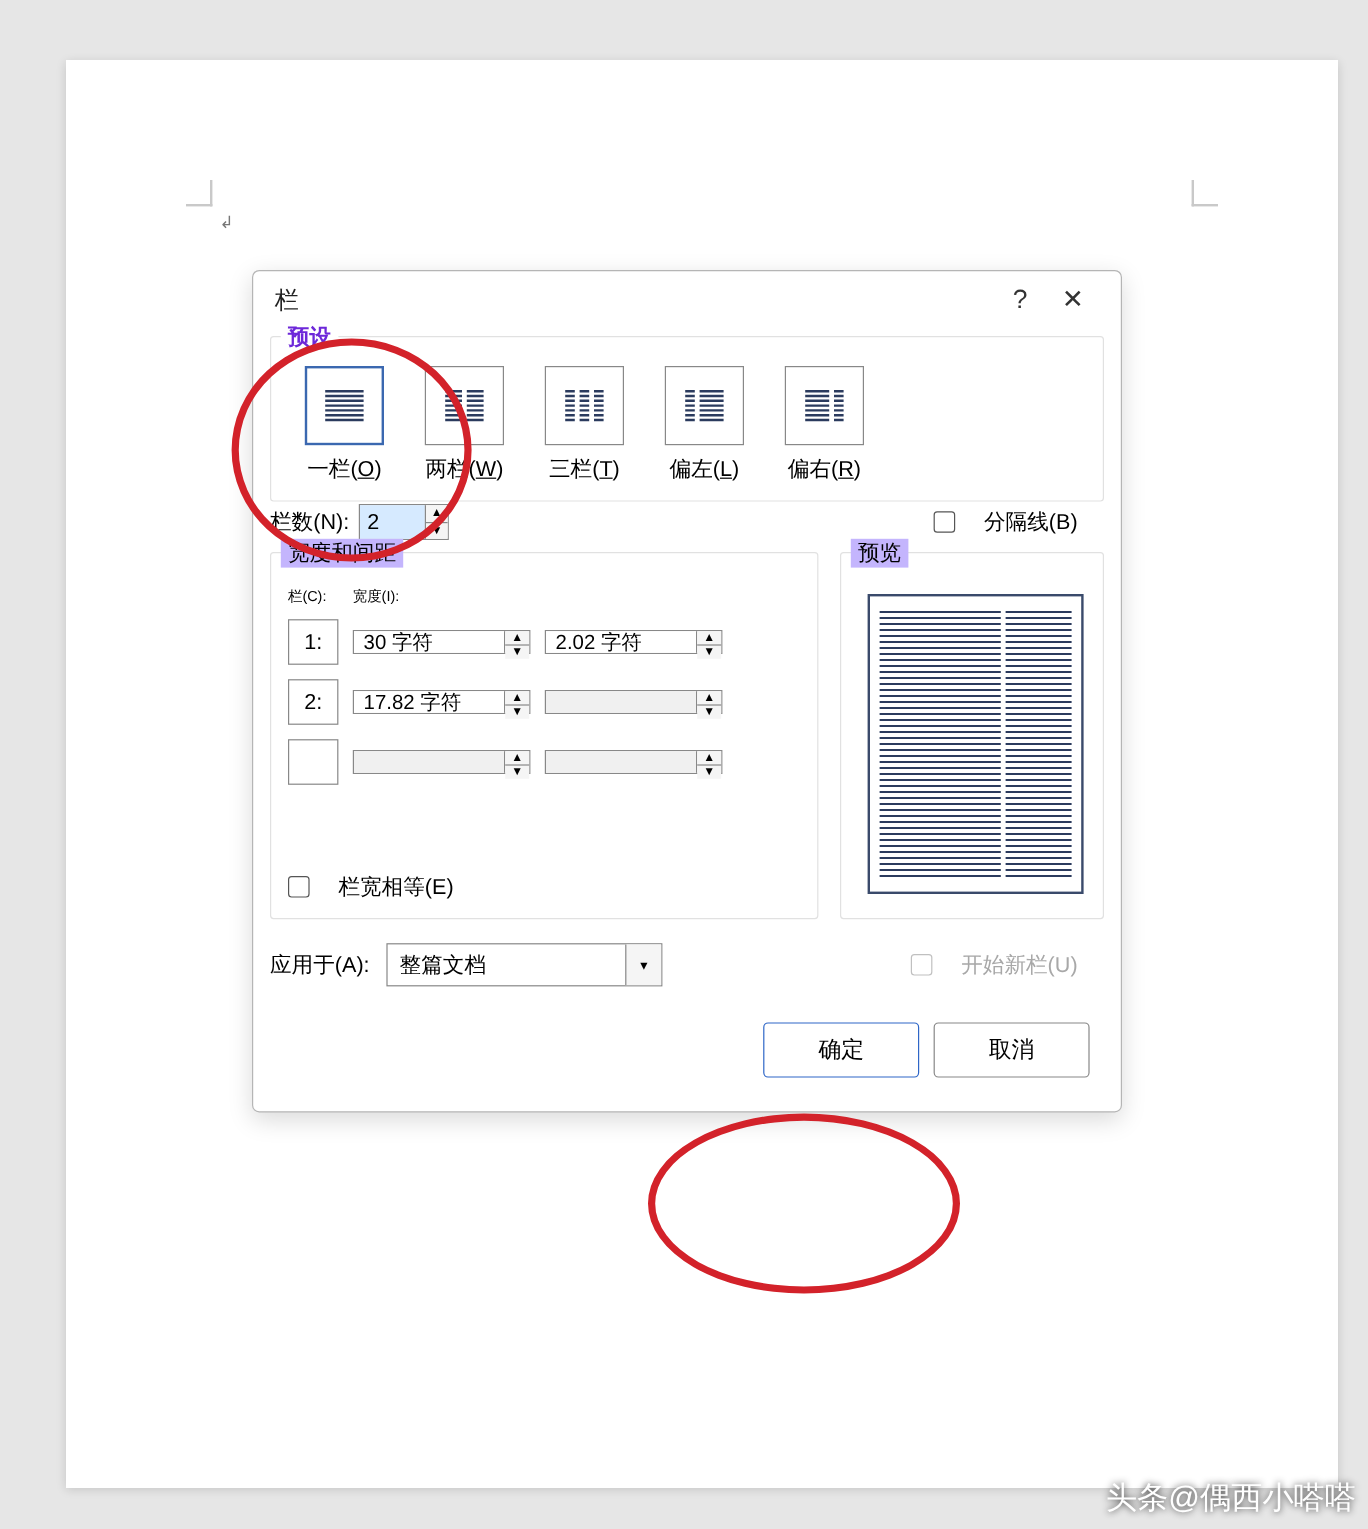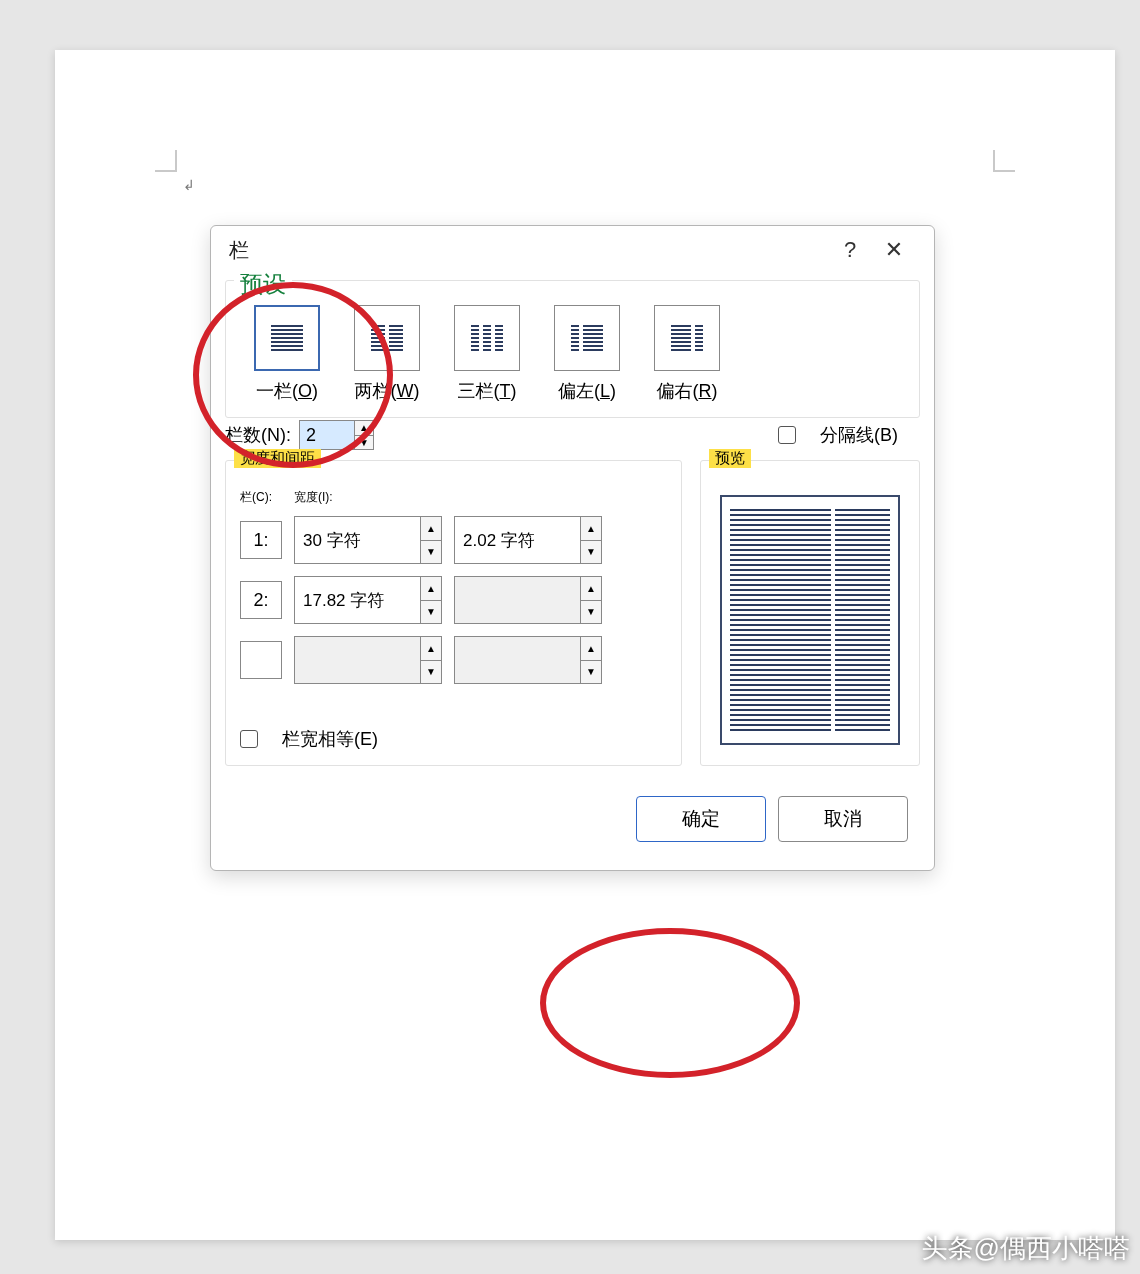--- a/index.html
+++ b/index.html
@@ -10,21 +10,21 @@
 .corner-tr { position:absolute; right:100px; top:100px; width:22px; height:22px; border-right:2px solid #c9c9c9; border-top:2px solid #c9c9c9; transform:scaleY(-1) scaleX(-1); }
 .caret { position:absolute; left:128px; top:127px; font-size:14px; color:#777; }
 
 .dialog { position:absolute; left:210px; top:225px; width:725px; background:#fff; border:1px solid #b5b5b5; border-radius:6px; box-shadow:0 6px 20px rgba(0,0,0,.15); padding-bottom:28px;}
 .titlebar { height:48px; display:flex; align-items:center; padding:0 18px; }
 .titlebar-title { font-size:20px; color:#222; flex:1;}
 .titlebar-help { width:44px; text-align:center; font-size:22px; color:#333; cursor:pointer; }
 .titlebar-close { width:44px; text-align:center; font-size:22px; color:#333; cursor:pointer; }
 
 .gb { margin:6px 14px 0; border:1px solid #e1e1e1; border-radius:3px; position:relative; padding:18px 10px 14px;}
-.gb-title { position:absolute; top:-12px; left:8px; background:#fff; padding:0 6px; font-size:23px; color:#15803d; }
+.gb-title { position:absolute; top:-12px; left:8px; background:#fff; padding:0 6px; font-size:18px; color:#6d28d9;font-weight:bold; }
 
 .presets-row { display:flex; gap:34px; justify-content:flex-start; padding:6px 18px 0; }
 .preset { display:flex; flex-direction:column; align-items:center; cursor:pointer;}
 .preset-icon { width:66px; height:66px; border:1px solid #888; display:flex; align-items:center; justify-content:center; }
 .preset-icon svg { display:block; }
 .preset.selected .preset-icon { border:2px solid #3b68b0; }
 .preset-label { margin-top:8px; font-size:18px;}
 .preset .u { text-decoration:underline; }
 
 .row-after-presets { display:flex; align-items:center; margin:2px 14px 0; font-size:18px;}
@@ -33,34 +33,34 @@
 .spinner .btns { display:flex; flex-direction:column; border-left:1px solid #888;}
 .spinner .btns div { width:18px; flex:1; display:flex; align-items:center; justify-content:center; font-size:10px; background:#f5f5f5; cursor:pointer;}
 .spinner .btns div+div { border-top:1px solid #888; }
 .chk { display:inline-flex; align-items:center; gap:24px; font-size:18px; margin-left:auto; margin-right:22px;}
 .chk .box { width:18px; height:18px; border:1.5px solid #555; border-radius:3px;}
 .chk.disabled { color:#a8a8a8;}
 .chk.disabled .box{ border-color:#c0c0c0;}
 
 .mid-wrap { display:flex; margin:10px 14px 0; gap:18px;}
 .gb2 { flex:1; border:1px solid #e1e1e1; border-radius:3px; position:relative; padding:28px 14px 52px;}
-.gb2-title { position:absolute; top:-12px; left:8px; background:#fde047; padding:0 6px; font-size:15px;}
+.gb2-title { position:absolute; top:-12px; left:8px; background:#c4b5fd; padding:0 6px; font-size:18px;}
 .hdrrow { display:flex; font-size:12px; gap:12px; margin-bottom:10px;}
 .hdrrow .h1{ width:42px;} .hdrrow .h2{ width:148px;} .hdrrow .h3{ width:148px;}
 .dr { display:flex; gap:12px; margin-bottom:12px; align-items:center;}
 .cellbox{ width:42px; height:38px; border:1px solid #888; display:flex; align-items:center; justify-content:center; font-size:18px; background:#fff;}
-.spin2 { display:inline-flex; align-items:stretch; height:48px; width:148px; border:1px solid #888;}
+.spin2 { display:inline-flex; align-items:stretch; height:20px; width:148px; border:1px solid #888;}
 .spin2 input{ flex:1; border:none; padding:0 8px; font-size:17px; min-width:0;}
 .spin2.dis input{ background:#f0f0f0;}
 .spin2 .btns{ display:flex; flex-direction:column; border-left:1px solid #888;}
 .spin2 .btns div{ width:20px; flex:1; display:flex; align-items:center; justify-content:center; font-size:10px; background:#f5f5f5; cursor:pointer;}
 .spin2 .btns div+div{ border-top:1px solid #888;}
 .eqchk { position:absolute; bottom:14px; left:14px;}
 
-.preview-col { width:220px; border:1px solid #e1e1e1; border-radius:3px; position:relative; padding:34px 16px 20px; display:flex; justify-content:center;}
+.preview-col { width:220px; border:1px solid #e1e1e1; border-radius:3px; position:relative; padding:34px 16px 20px; display:flex; justify-content:flex-end;}
 .preview-col .gb2-title{ top:-12px; left:8px;}
 .preview-frame{ width:180px; height:250px; border:2px solid #3a4a6b; background:#fff; padding:12px 8px; display:flex; gap:4px;}
 .preview-frame .col{ flex:1; background:repeating-linear-gradient(to bottom,#2b3b5e 0,#2b3b5e 2px,transparent 2px,transparent 5px);}
 .preview-frame .col.narrow{ flex:.55;}
 
 .apply-row{ display:flex; align-items:center; margin:20px 14px 0; font-size:18px; gap:14px;}
 .combo{ display:inline-flex; align-items:stretch; height:36px; border:1px solid #888; width:230px;}
 .combo .val{ flex:1; padding:0 10px; display:flex; align-items:center; font-size:18px;}
 .combo .dd{ width:30px; border-left:1px solid #888; display:flex; align-items:center; justify-content:center; font-size:12px; background:#f5f5f5; cursor:pointer;}
 
@@ -314,20 +314,31 @@
 
     <div class="preview-col">
       <div class="gb2-title">预览</div>
       <div class="preview-frame">
         <div class="col"></div>
           <div class="col narrow"></div>
       </div>
     </div>
   </div>
 
+  <div class="apply-row">
+    <span>应用于(A):</span>
+    <div class="combo">
+      <div class="val">整篇文档</div>
+      <div class="dd">▾</div>
+    </div>
+    <label class="chk disabled" style="margin-left:auto;margin-right:22px">
+      <span class="box"></span>
+        <span>开始新栏(U)</span>
+    </label>
+  </div>
 
   <div class="btn-row">
     <div class="btn primary">确定</div>
     <div class="btn">取消</div>
   </div>
 </div>
 
 <div class="ring ring1"></div>
 <div class="ring ring2"></div>
 <div class="watermark">头条@偶西小嗒嗒</div>

